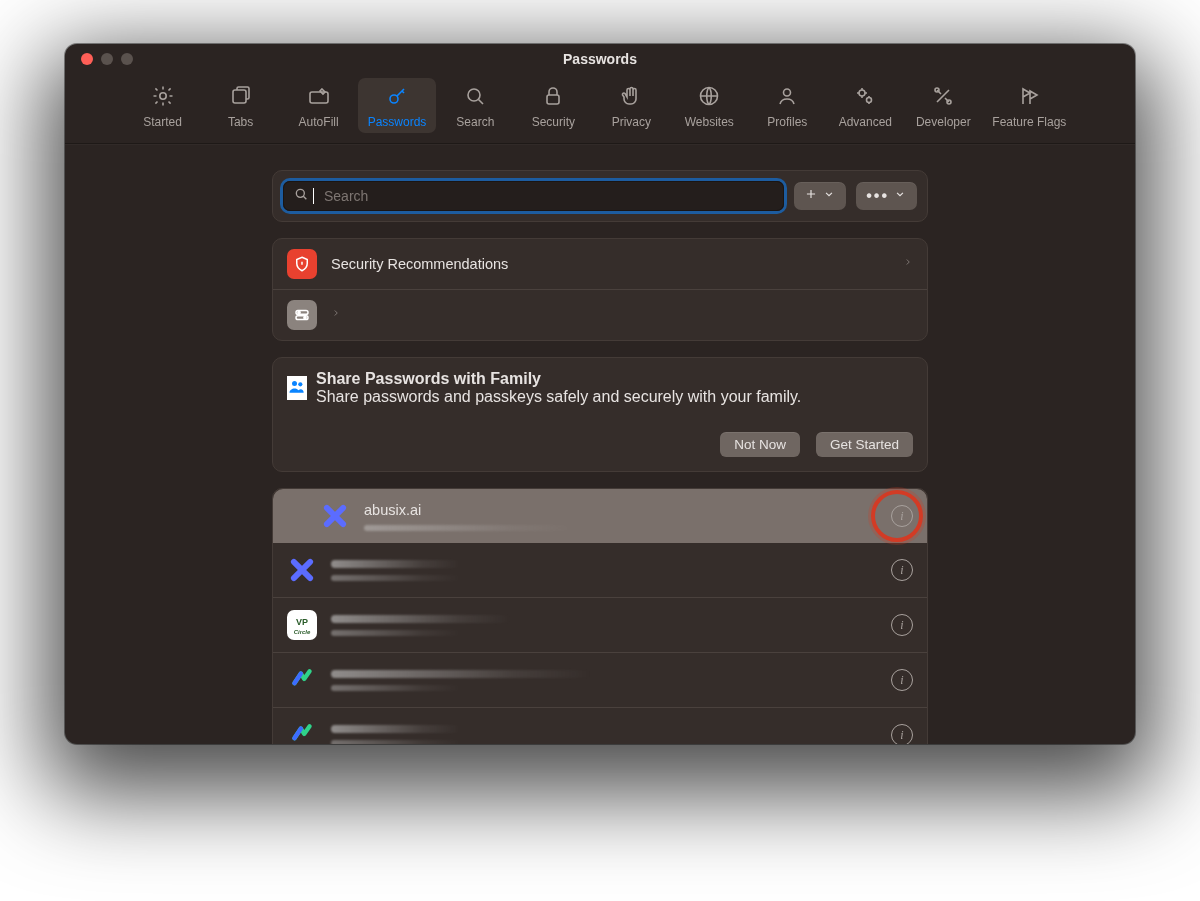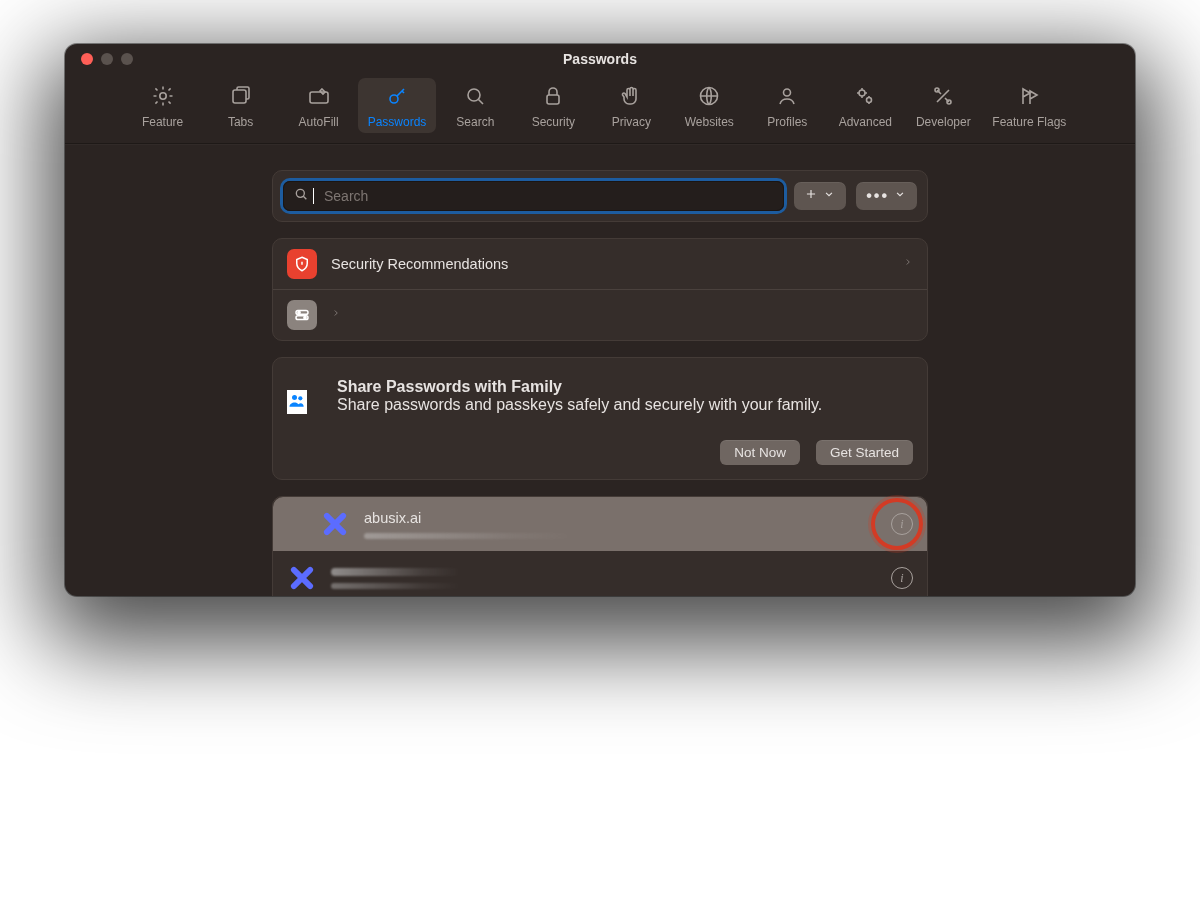--- a/index.html
+++ b/index.html
@@ -14,21 +14,21 @@
     --btn-light:#6f6661;
     --divider:#4a413d;
     --row-hover:#7a706b;
     --highlight-red:#d23b25;
   }
   html,body{margin:0;padding:0;background:transparent;font-family:-apple-system,"Helvetica Neue",Arial,sans-serif;color:var(--text);}
   body{width:1200px;height:901px;position:relative;}
   .shadow-wrap{position:absolute;inset:0;display:flex;align-items:flex-start;justify-content:center;}
   .window{
     width:1070px;
-    height:552px;
+    height:700px;
     margin-top:44px;
     background:var(--bg);
     border-radius:12px;
     box-shadow:0 30px 90px 20px rgba(0,0,0,.7),0 0 0 1px rgba(0,0,0,.4);
     overflow:hidden;
     display:flex;
     flex-direction:column;
   }
   
   .titlebar{height:30px;display:flex;align-items:center;position:relative;}
@@ -92,21 +92,21 @@
   .row .icon-sq{
     width:30px;height:30px;border-radius:7px;display:flex;align-items:center;justify-content:center;flex-shrink:0;
   }
   .row .texts{flex:1;display:flex;flex-direction:column;gap:2px;min-width:0;}
   .row .t1{font-size:14.5px;color:var(--text);}
   .row .t2{font-size:12.5px;color:var(--text-dim);}
   .chev{color:var(--text-dimmer);}
   .chev svg{width:10px;height:14px;stroke:currentColor;fill:none;stroke-width:2.4;}
   
   .share-body{padding:12px 14px 12px;}
-  .share-top{display:flex;gap:30px;align-items:flex-end;margin-top:8px;}
+  .share-top{display:flex;gap:9px;align-items:center;}
   .share-actions{display:flex;justify-content:flex-end;gap:16px;padding:14px 14px 14px;}
   .btn{
     background:var(--btn-light);border:none;color:var(--text);
     font-size:13.5px;padding:5px 14px;border-radius:6px;
     box-shadow:inset 0 1px 0 rgba(255,255,255,.08);
   }
   
   .plist .row{padding:12px 14px;}
   .plist .row.sel{background:var(--row-hover);border-radius:10px 10px 0 0;padding-left:47px;}
   .plist .row + .row{border-top:1px solid var(--divider);}
@@ -155,21 +155,21 @@
       </div>
       <div class="title">Passwords</div>
     </div>
 
     <div class="toolbar">
       <div class="tool">
         <span><svg viewBox="0 0 24 24">
               <circle cx="12" cy="12" r="3.2"></circle>
               <path d="M12 2.5v3M12 18.5v3M4.4 4.4l2.1 2.1M17.5 17.5l2.1 2.1M2.5 12h3M18.5 12h3M4.4 19.6l2.1-2.1M17.5 6.5l2.1-2.1"></path>
             </svg></span>
-        <span class="lbl">Feature</span>
+        <span class="lbl">Started</span>
       </div>
       <div class="tool">
         <span><svg viewBox="0 0 24 24">
               <rect x="4" y="6" width="13" height="13" rx="2"></rect>
               <path d="M8 6V4.5A1.5 1.5 0 0 1 9.5 3h9A1.5 1.5 0 0 1 20 4.5v9a1.5 1.5 0 0 1-1.5 1.5H17"></path>
             </svg></span>
         <span class="lbl">Tabs</span>
       </div>
       <div class="tool">
         <span><svg viewBox="0 0 24 24">

